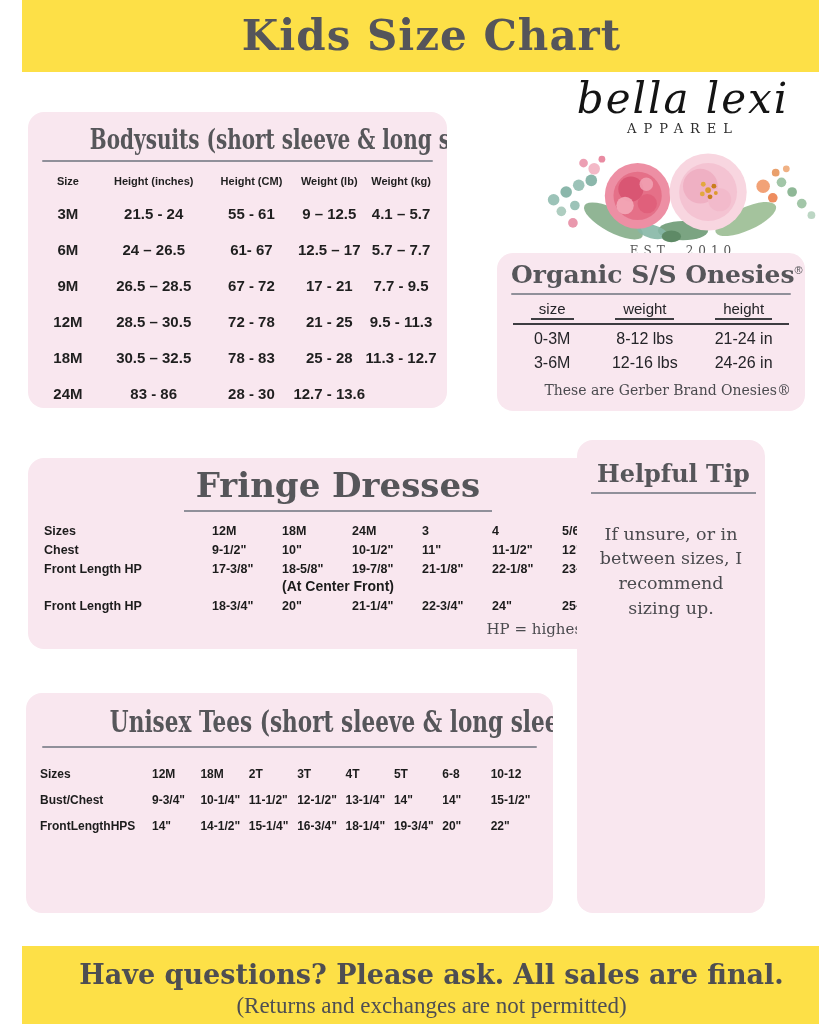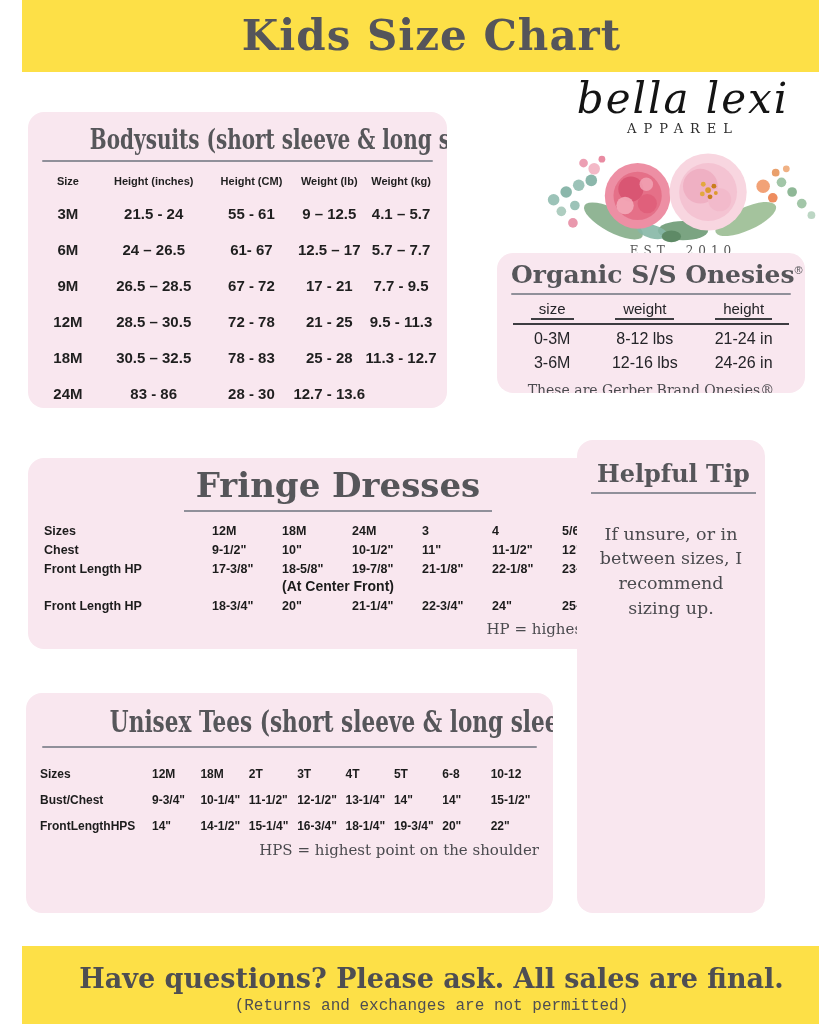--- a/index.html
+++ b/index.html
@@ -11,21 +11,21 @@
     position:absolute;left:12px;width:819px;background:#fde047;
     display:flex;flex-direction:column;align-items:center;justify-content:center;margin-left:10px;
   }
   .banner-top{top:0;height:72px;}
   .banner-bottom{top:946px;height:86px;}
   .page-title{
     margin:0;font-family:"DejaVu Serif",serif;font-weight:700;font-size:42px;
     color:#55555a;letter-spacing:1px;line-height:1;
   }
   .footer-line1{font-family:"DejaVu Serif",serif;font-weight:700;font-size:27px;color:#4e4e52;line-height:1.15;}
-  .footer-line2{font-family:Liberation Mono, monospace;font-size:16px;color:#4e4e52;margin-top:3px;}
+  .footer-line2{font-family:Liberation Serif, serif;font-size:23px;color:#4e4e52;margin-top:3px;}
 
   .panel{
     position:absolute;background:#f9e7ef;border-radius:16px;box-sizing:border-box;overflow:hidden;
   }
   .panel-heading{
     margin:0;font-family:"DejaVu Serif",serif;font-weight:700;color:#56565a;
     text-align:center;white-space:nowrap;line-height:1.15;
   }
   .rule{height:2px;background:#90909a;border-radius:1px;}
 
@@ -44,30 +44,30 @@
   .logo{position:absolute;left:528px;top:78px;width:310px;text-align:center;}
   .logo-script{
     font-family:"DejaVu Serif",serif;font-style:italic;font-size:42px;color:#141414;
     line-height:1;letter-spacing:2px;
   }
   .logo-sub{font-family:"DejaVu Serif",serif;font-size:13px;letter-spacing:7px;color:#2e2e2e;margin-top:1px;}
   .logo-flowers{display:block;margin:0 auto;}
   .logo-est{font-family:"DejaVu Serif",serif;font-size:12px;letter-spacing:5px;color:#555;margin-top:-4px;}
 
   
-  .panel-onesies{left:497px;top:253px;width:308px;height:140px;padding:8px 14px;}
+  .panel-onesies{left:497px;top:253px;width:308px;height:158px;padding:8px 14px;}
   .panel-onesies .panel-heading{font-size:25px;}
   .panel-onesies sup{font-size:11px;font-family:"Liberation Sans",sans-serif;font-weight:400;}
   .panel-onesies .rule{margin:3px 0 0;}
   .on-grid{display:grid;grid-template-columns:1fr 1.25fr 1.15fr;text-align:center;margin-top:5px;color:#242428;}
   .on-head{font-size:15px;padding-bottom:3px;}
   .on-head-txt{display:inline-block;border-bottom:2px solid #3d3d41;padding:0 8px 1px;}
   .on-rule{grid-column:1/-1;height:2px;background:#3d3d41;margin:0 2px;}
   .on-cell{font-size:16px;padding:5px 0 1px;}
-  .onesies-note{font-family:"DejaVu Serif",serif;font-size:14px;color:#4b4b4f;text-align:center;margin-top:9px;white-space:nowrap;}
+  .onesies-note{font-family:"DejaVu Serif",serif;font-size:14px;color:#4b4b4f;text-align:right;margin-top:9px;white-space:nowrap;}
 
   
   .panel-fringe{left:28px;top:458px;width:620px;height:191px;padding:8px 16px;}
   .panel-fringe .panel-heading{font-size:34px;}
   .panel-fringe .heading-underline{display:inline-block;border-bottom:2px solid #90909a;padding:0 12px 5px;}
   .fr-grid{display:grid;grid-template-columns:168px repeat(6,1fr);margin-top:9px;color:#1c1c1c;}
   .fr-label{font-size:12.5px;font-weight:700;text-align:left;padding:2.5px 0;}
   .fr-cell{font-size:12.5px;font-weight:700;text-align:left;padding:2.5px 0;}
   .fr-sublabel{grid-column:1/-1;font-size:14px;font-weight:700;text-align:center;padding:0 0 2px;}
   .legend{font-family:"DejaVu Serif",serif;font-size:15px;color:#4b4b4f;margin-top:5px;text-align:right;}
@@ -280,21 +280,20 @@
         <div class="te-label">FrontLengthHPS</div>
         <div class="te-cell">14"</div>
         <div class="te-cell">14-1/2"</div>
         <div class="te-cell">15-1/4"</div>
         <div class="te-cell">16-3/4"</div>
         <div class="te-cell">18-1/4"</div>
         <div class="te-cell">19-3/4"</div>
         <div class="te-cell">20"</div>
         <div class="te-cell">22"</div>
       </div>
-    <div class="legend">HPS = highest point on the shoulder</div>
   </section>
 
   <footer class="banner banner-bottom">
     <div class="footer-line1">Have questions? Please ask. All sales are final.</div>
     <div class="footer-line2">(Returns and exchanges are not permitted)</div>
   </footer>
 
 </div>
 
 </body></html>

